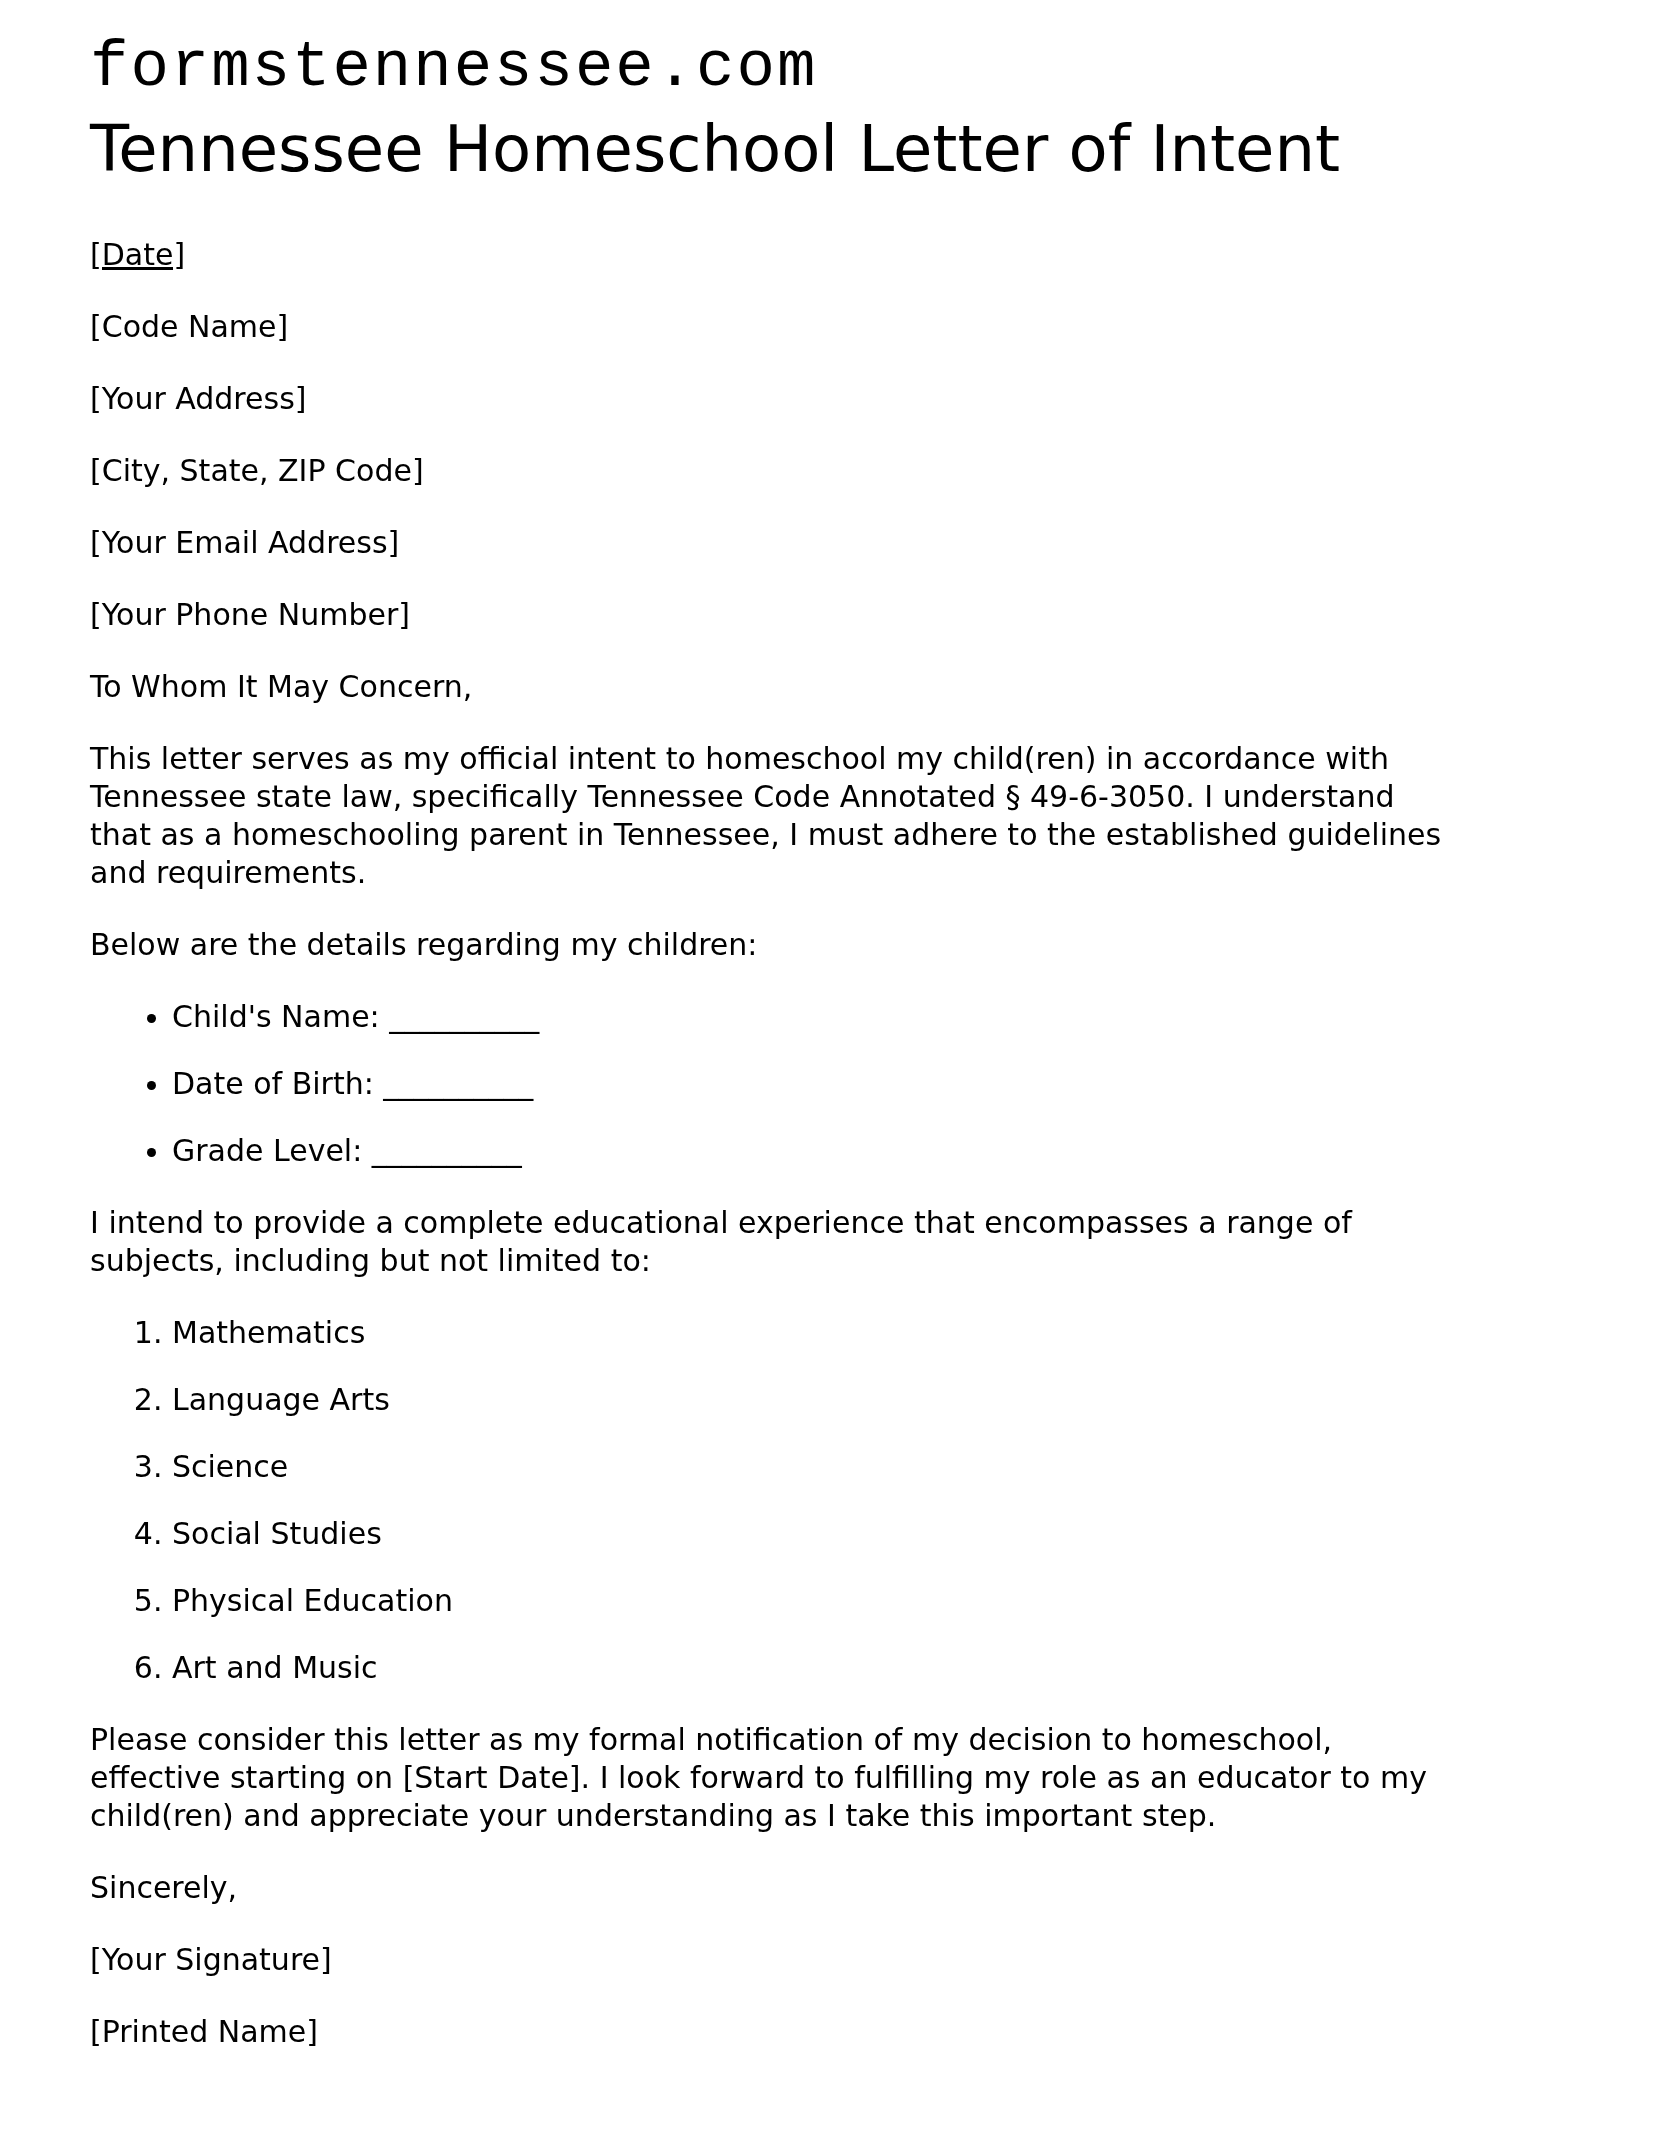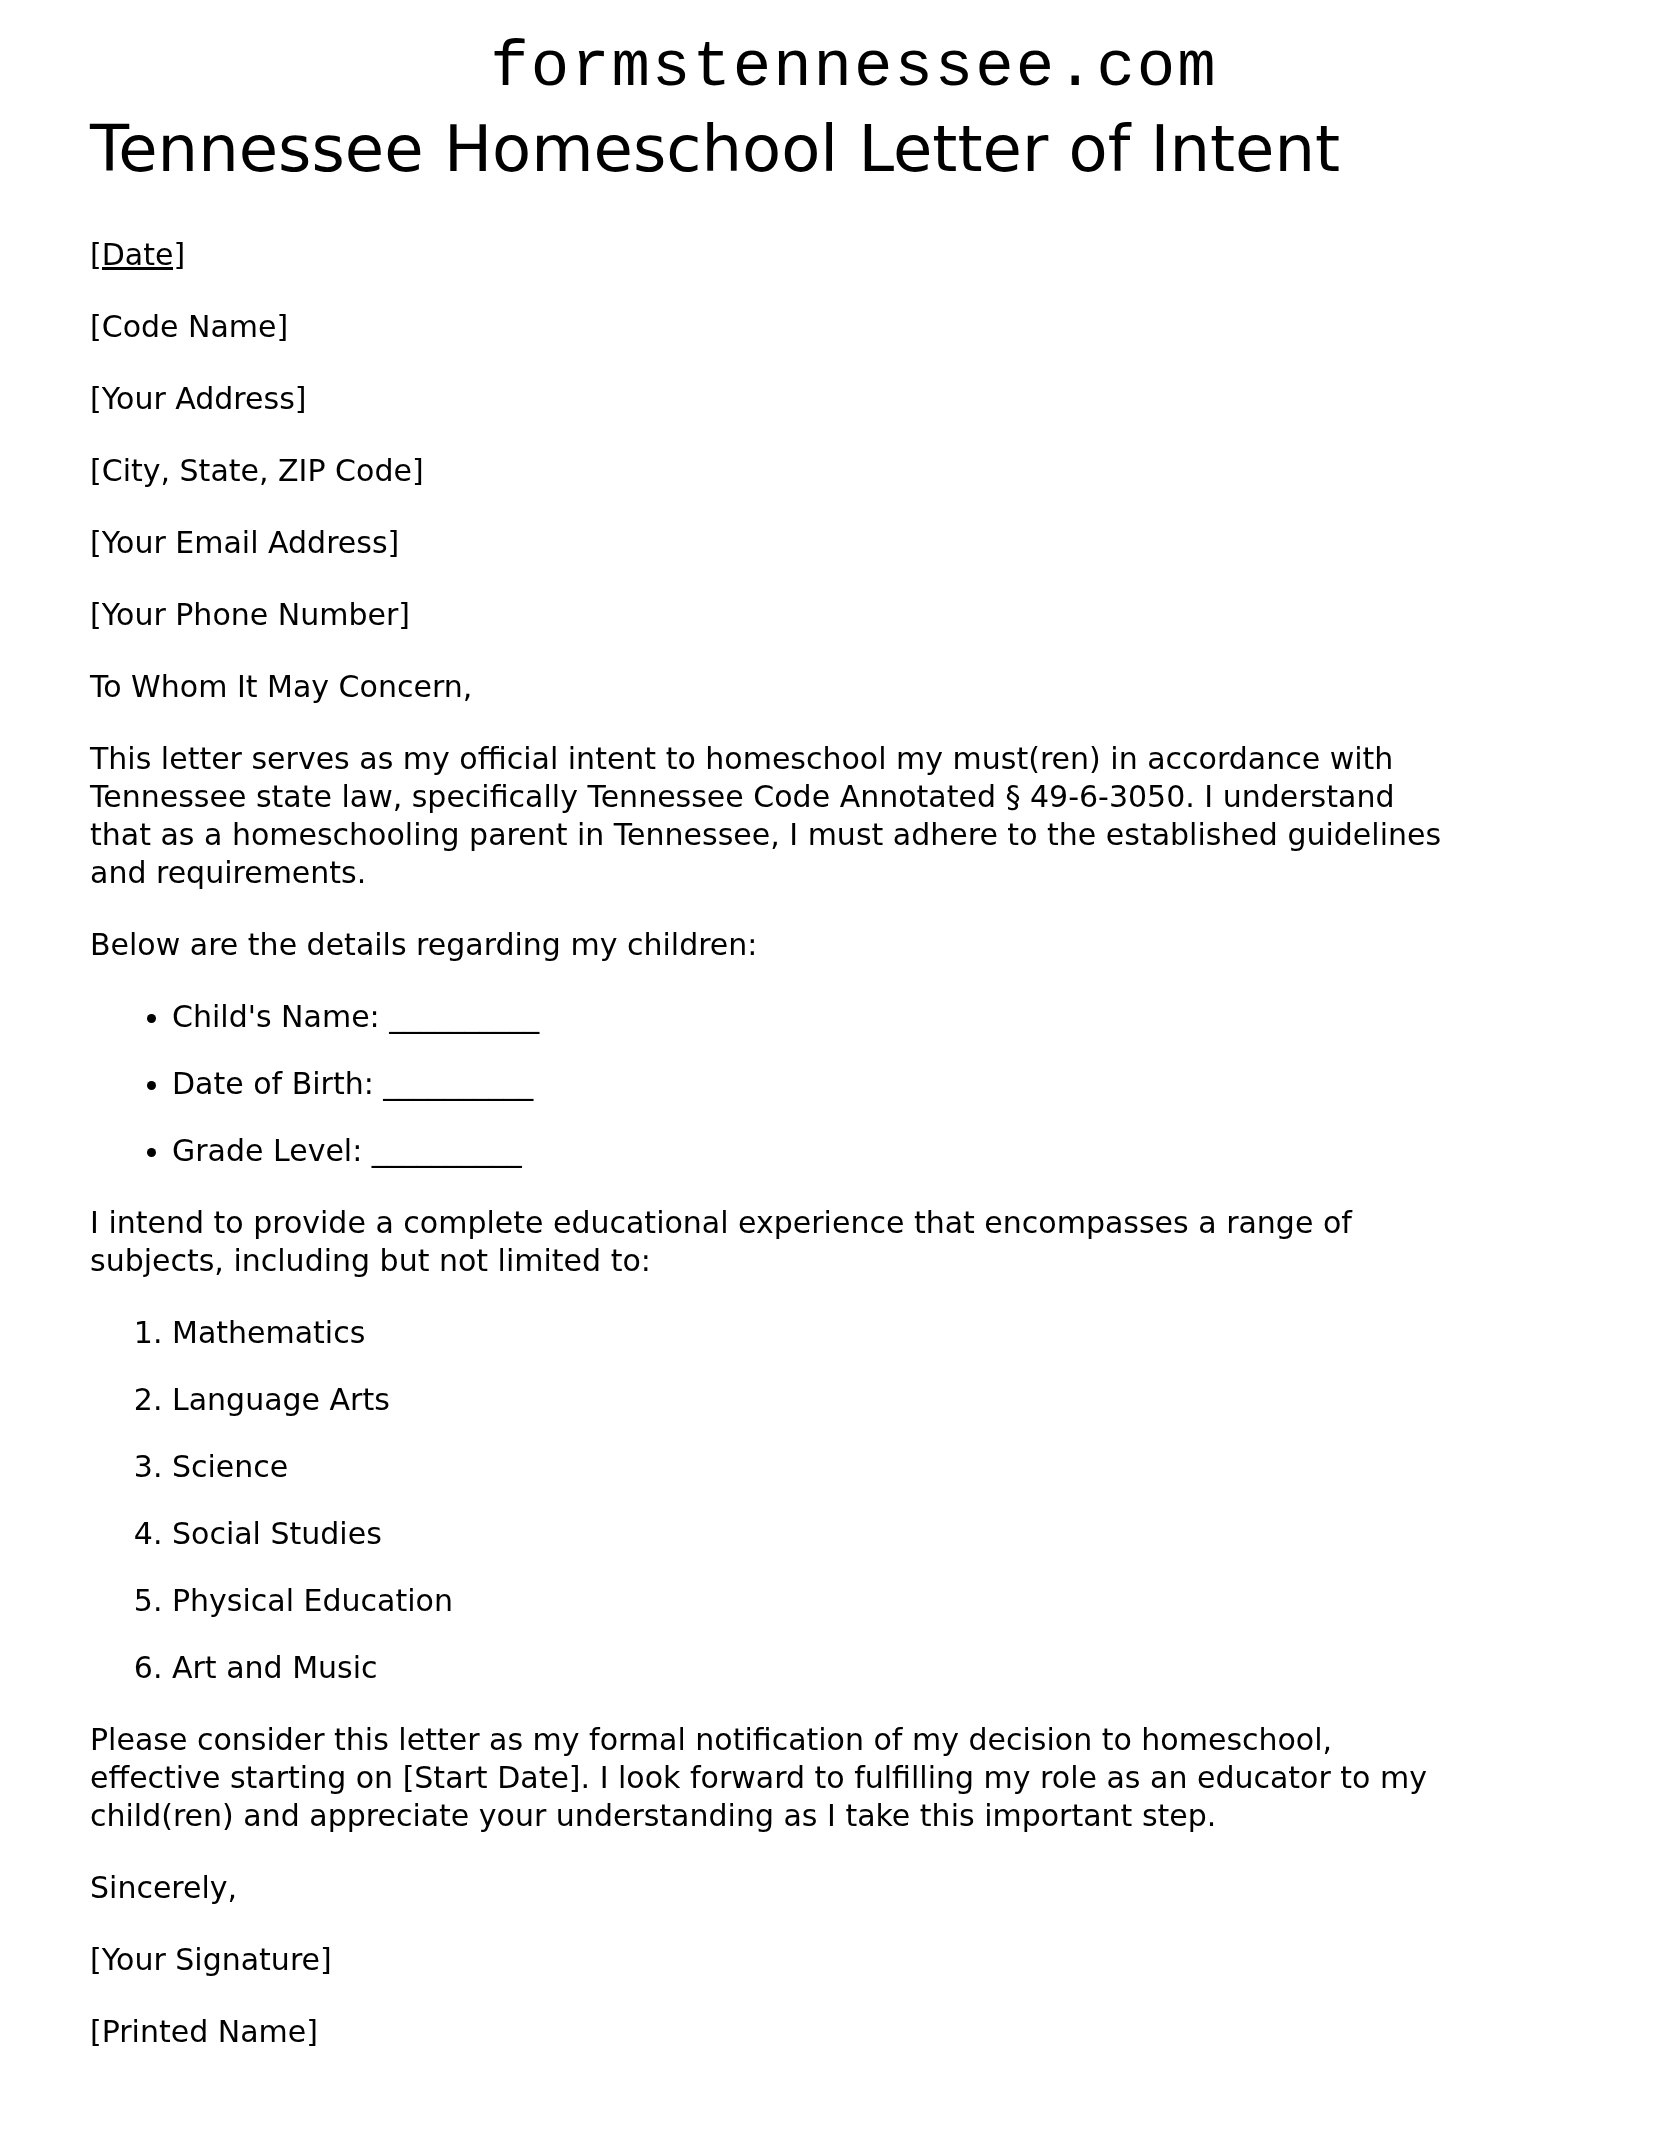--- a/index.html
+++ b/index.html
@@ -16,21 +16,21 @@
     color: #000000;
     font-family: "DejaVu Sans", sans-serif;
     padding: 0 111px 0 90px;
     overflow: hidden;
   }
   .site {
     font-family: "Liberation Mono", monospace;
     font-size: 64px;
     line-height: 68px;
     letter-spacing: 2px;
-    text-align: center;
+    text-align: left;
     margin: 34px -68px 0 0;
     white-space: nowrap;
   }
   .title {
     font-size: 64px;
     line-height: 74px;
     font-weight: normal;
     margin: 10px 0 0 0;
     white-space: nowrap;
   }
@@ -69,21 +69,21 @@
   <p class="para first-contact line">[Date]</p>
   <p class="para line">[Code Name]</p>
   <p class="para line">[Your Address]</p>
   <p class="para line">[City, State, ZIP Code]</p>
   <p class="para line">[Your Email Address]</p>
   <p class="para line">[Your Phone Number]</p>
 
   <p class="para line">To Whom It May Concern,</p>
 
   <p class="para">
-    <span class="line">This letter serves as my official intent to homeschool my must(ren) in accordance with</span><br>
+    <span class="line">This letter serves as my official intent to homeschool my child(ren) in accordance with</span><br>
     <span class="line">Tennessee state law, specifically Tennessee Code Annotated § 49-6-3050. I understand</span><br>
     <span class="line">that as a homeschooling parent in Tennessee, I must adhere to the established guidelines</span><br>
     <span class="line">and requirements.</span>
   </p>
 
   <p class="para line">Below are the details regarding my children:</p>
 
   <ul class="blanks-list">
     <li>Child's Name: __________</li>
     <li>Date of Birth: __________</li>

